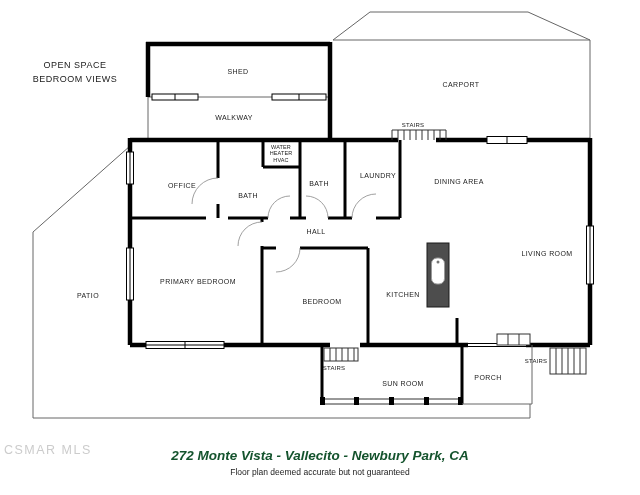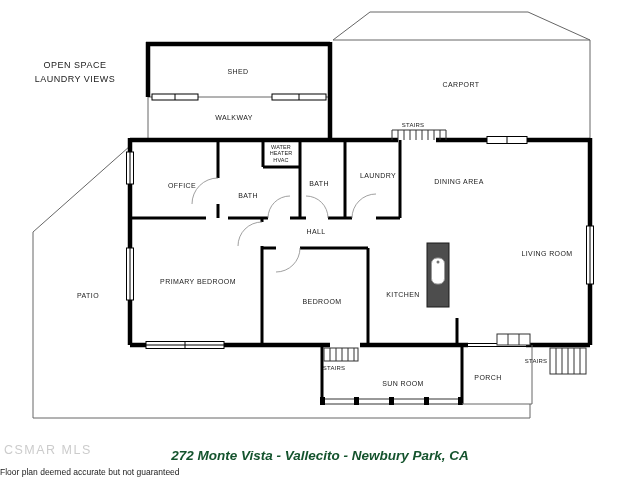--- a/index.html
+++ b/index.html
@@ -7,21 +7,21 @@
         font-family:"Liberation Sans",sans-serif;}
   svg{position:absolute;left:0;top:0;}
   .lbl{position:absolute;transform:translate(-50%,-50%);font-size:7px;letter-spacing:.4px;
        color:#1a1a1a;white-space:nowrap;text-align:center;line-height:1.1;}
   .lbl.small{font-size:6px;letter-spacing:.2px;}
   .lbl.tiny{font-size:5.5px;letter-spacing:.1px;line-height:1.15;}
   .openspace{position:absolute;left:75px;top:72px;transform:translate(-50%,-50%);
        font-size:9px;letter-spacing:.5px;color:#1a1a1a;text-align:center;line-height:14px;white-space:nowrap;}
   .footer-title{position:absolute;left:0;right:0;top:448px;text-align:center;
        font-size:13.5px;font-weight:bold;font-style:italic;color:#14532d;}
-  .footer-disclaimer{position:absolute;left:0;right:0;top:467px;text-align:left;
+  .footer-disclaimer{position:absolute;left:0;right:0;top:467px;text-align:center;
        font-size:8.5px;color:#222;}
   .watermark{position:absolute;left:4px;top:443px;font-size:12.5px;letter-spacing:1.5px;
        color:#ccc;}
 </style>
 </head>
 <body>
 
 <div class="page">
 
   <svg viewBox="0 0 640 495" width="640" height="495">
@@ -150,21 +150,21 @@
 
     <g stroke="#333" stroke-width="1" fill="#fff">
       <rect x="497" y="334" width="33" height="11"></rect>
       <line x1="508" y1="334" x2="508" y2="345"></line>
       <line x1="519" y1="334" x2="519" y2="345"></line>
     </g>
   </svg>
 
   <div class="openspace">
     <div>OPEN SPACE</div>
-    <div>LAUNDRY VIEWS</div>
+    <div>BEDROOM VIEWS</div>
   </div>
 
   <div class="lbl" style="left:238px;top:72px;">SHED</div>
   <div class="lbl" style="left:461px;top:85px;">CARPORT</div>
   <div class="lbl" style="left:234px;top:118px;">WALKWAY</div>
   <div class="lbl small" style="left:413px;top:125px;">STAIRS</div>
 
   <div class="lbl tiny" style="left:281px;top:153px;">
     <div>WATER</div>
     <div>HEATER</div>

